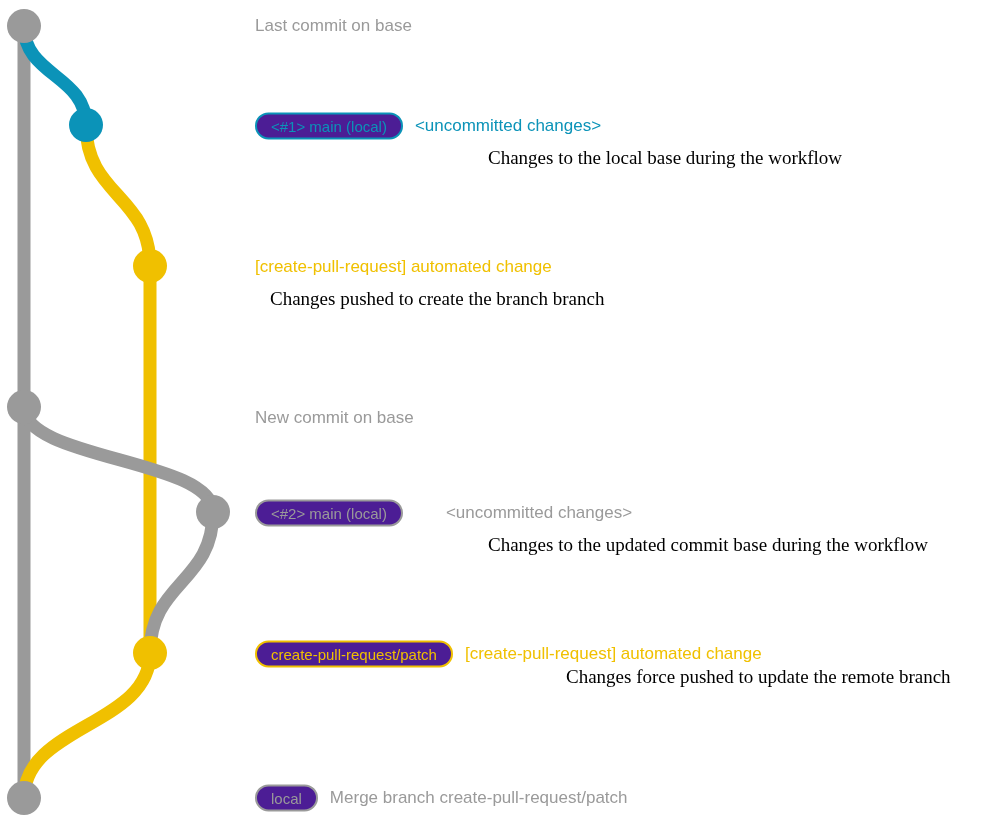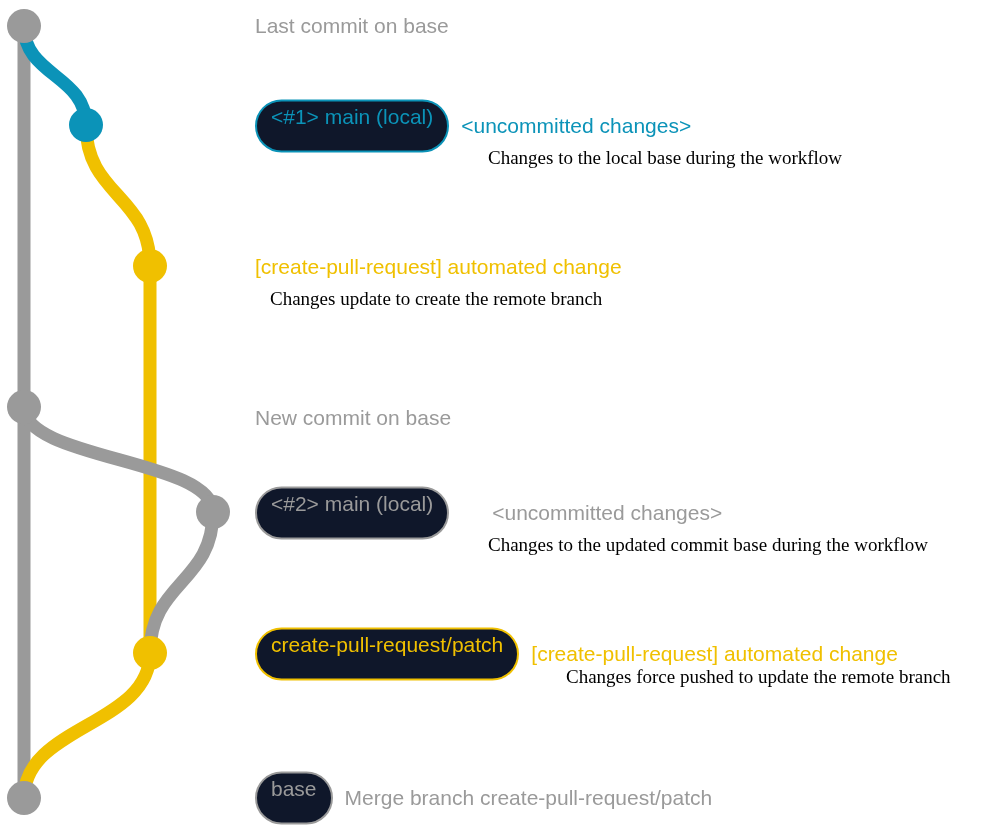--- a/index.html
+++ b/index.html
@@ -25,28 +25,28 @@
   .row {
     position: absolute;
     display: flex;
     align-items: center;
     white-space: nowrap;
   }
   .badge {
     display: inline-block;
     border: 2px solid currentColor;
     border-radius: 999px;
-    padding: 4px 14px 21px 14px;
-    font-size: 21px;
+    padding: 4px 14px 2px 14px;
+    font-size: 15px;
     line-height: 1.15;
     font-weight: 400;
-    background: #0f172a;
+    background: #4c1d95;
   }
   .subject {
-    font-size: 21px;
+    font-size: 17px;
     line-height: 1.15;
     white-space: nowrap;
   }
   .badge + .subject {
     margin-left: 12px;
   }
   .note {
     position: absolute;
     font-family: "Liberation Serif", serif;
     font-size: 19px;
@@ -95,36 +95,36 @@
 
   <div class="row" style="left:255px; top:126px; transform:translateY(-50%);">
     <span class="badge c-blue">&lt;#1&gt; main (local)</span>
     <span class="subject c-blue">&lt;uncommitted changes&gt;</span>
   </div>
   <div class="note" style="left:488px; top:147px;">Changes to the local base during the workflow</div>
 
   <div class="row" style="left:255px; top:267px; transform:translateY(-50%);">
     <span class="subject c-yellow">[create-pull-request] automated change</span>
   </div>
-  <div class="note" style="left:270px; top:288px;">Changes update to create the remote branch</div>
+  <div class="note" style="left:270px; top:288px;">Changes pushed to create the branch branch</div>
 
   <div class="row" style="left:255px; top:408px; transform:translateY(-50%);margin-top:10px;">
     <span class="subject c-gray">New commit on base</span>
   </div>
 
   <div class="row" style="left:255px; top:513px; transform:translateY(-50%);gap:31px;">
     <span class="badge c-gray">&lt;#2&gt; main (local)</span>
     <span class="subject c-gray">&lt;uncommitted changes&gt;</span>
   </div>
   <div class="note" style="left:488px; top:534px;">Changes to the updated commit base during the workflow</div>
 
   <div class="row" style="left:255px; top:654px; transform:translateY(-50%);">
     <span class="badge c-yellow">create-pull-request/patch</span>
     <span class="subject c-yellow">[create-pull-request] automated change</span>
   </div>
   <div class="note" style="left:566px; top:666px;">Changes force pushed to update the remote branch</div>
 
   <div class="row" style="left:255px; top:798px; transform:translateY(-50%);">
-    <span class="badge c-gray">base</span>
+    <span class="badge c-gray">local</span>
     <span class="subject c-gray">Merge branch create-pull-request/patch</span>
   </div>
 
 </div>
 
 </body></html>

